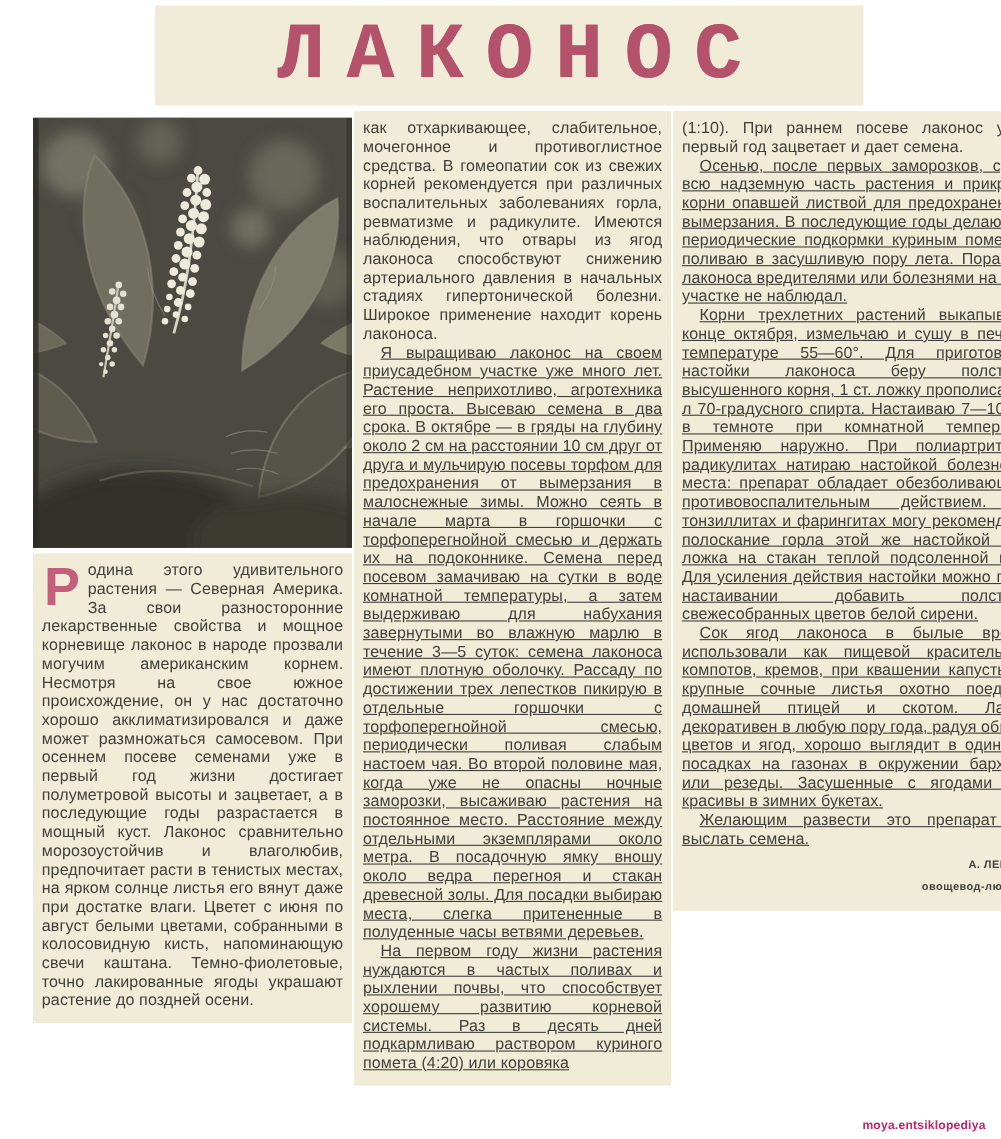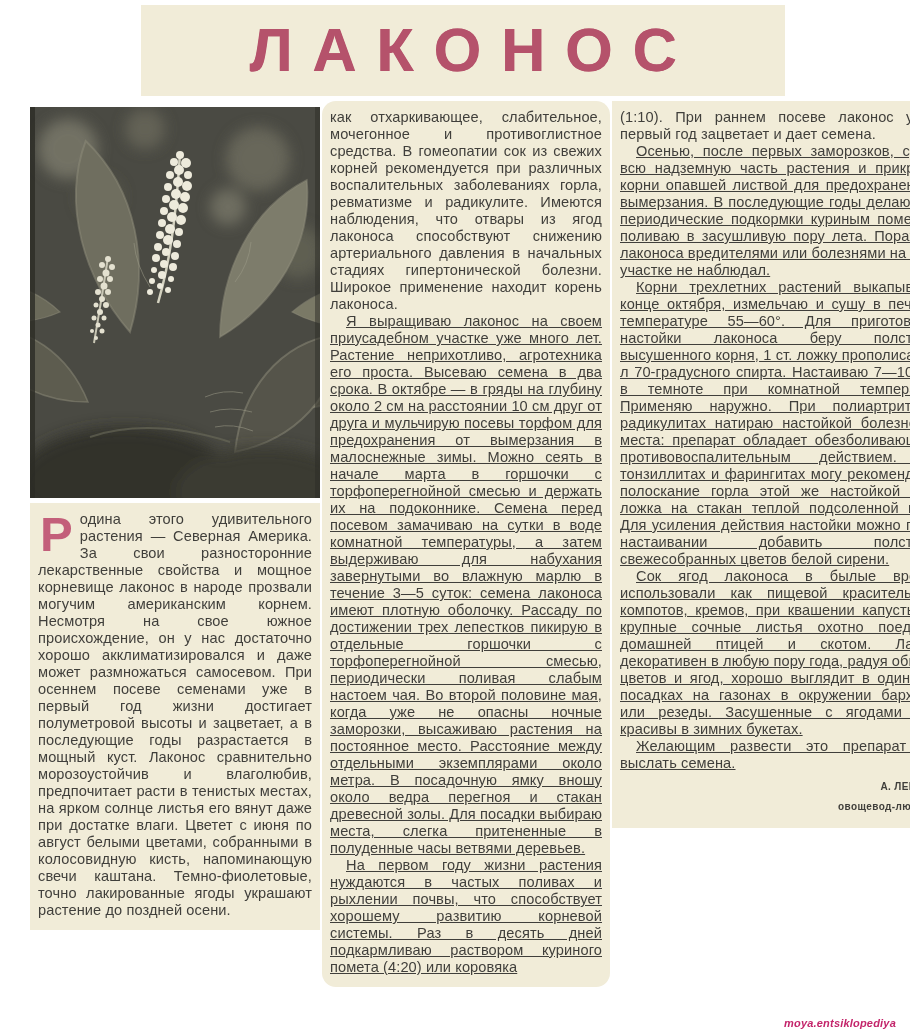--- a/index.html
+++ b/index.html
@@ -23,32 +23,32 @@
   .title-strip {
     position: absolute;
     left: 141px; top: 5px;
     width: 644px; height: 91px;
     background: var(--paper);
     display: flex; align-items: center; justify-content: center;
   }
   .title {
     margin: 0;
     margin-right: -20px; 
-    font-family: Liberation Sans, sans-serif;
-    font-weight: 700;
-    font-size: 61px;
+    font-family: Liberation Mono, monospace;
+    font-weight: 700;
+    font-size: 72px;
     line-height: 1;
     color: var(--title);
     letter-spacing: 20px;
     white-space: nowrap;
     text-shadow: 0.5px 0 0 var(--title);
   }
   .col { position: absolute; }
   .col-left  { left: 30px;  top: 107px; width: 290px; }
-  .col-middle{ left: 322px; top: 101px; width: 288px; border-radius: 14px; }
+  .col-middle{ left: 322px; top: 101px; width: 288px; }
   .col-right { left: 612px; top: 101px; width: 348px; }
   .photo {
     margin: 0;
     width: 290px; height: 391px;
     background: #45453f;
   }
   .photo svg { display: block; width: 100%; height: 100%; }
   .textblock {
     background: var(--paper);
     padding: 8px 8px 11px 8px;
@@ -74,21 +74,20 @@
     text-align: right;
     font-weight: 700;
     font-size: 10px;
     line-height: 20px;
     letter-spacing: 0.4px;
   }
   .watermark {
     position: absolute;
     right: 14px; bottom: 6px;
     color: var(--watermark);
-    font-style: italic;
     font-weight: 700;
     font-size: 11px;
     letter-spacing: 0.2px;
     margin-left: 43px;
   }
 </style>
 </head>
 <body>
 
 <div class="page">

